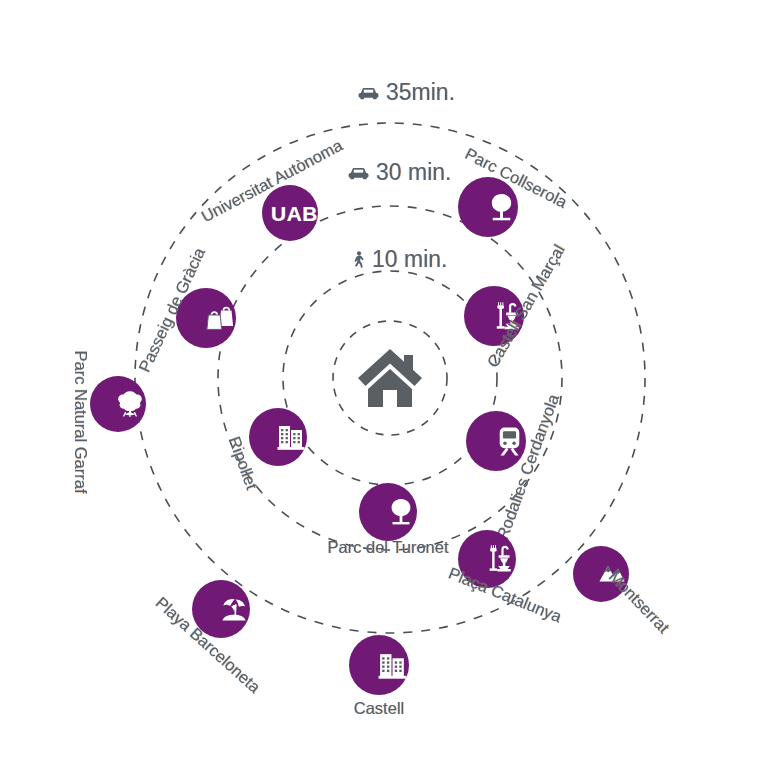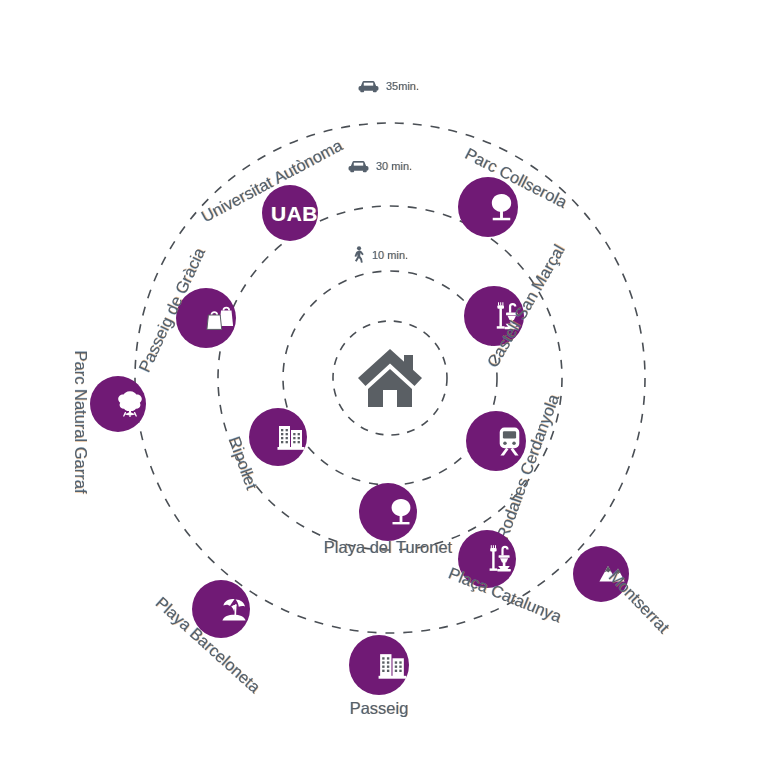--- a/index.html
+++ b/index.html
@@ -71,21 +71,21 @@
     transform-origin: 50% 50%;
     text-shadow: -0.6px 0 rgba(120,170,210,0.45), 0.7px 0 rgba(226,152,78,0.5);
     pointer-events: none;
   }
   .time-label {
     position: absolute;
     display: flex;
     align-items: center;
     gap: 7px;
     font-family: "Liberation Sans", sans-serif;
-    font-size: 11px;
+    font-size: 23px;
     color: #55606c;
     white-space: nowrap;
   }
   .time-label .tl-icon { display: flex; align-items: center; }
   .time-label .tl-text {
     text-shadow: -0.6px 0 rgba(120,170,210,0.4), 0.6px 0 rgba(226,152,78,0.45);
   }
 </style>
 </head>
 <body>
@@ -132,21 +132,21 @@
   </div>
   <div class="node-label" style="left:243px; top:463px; transform:translate(-50%,-50%) rotate(70deg);">Ripollet</div>
 
   <div class="node" style="left:359px; top:483px; width:58px; height:58px;">
     <svg width="32" height="32" viewBox="0 0 32 32">
       <path d="M16 3 C10.5 3 6.6 6.8 6.6 11.6 C6.6 16.4 10.6 20.2 16 20.2 C21.4 20.2 25.4 16.4 25.4 11.6 C25.4 6.8 21.5 3 16 3 Z" fill="#ffffff"></path>
       <rect x="14.6" y="18" width="2.8" height="9" fill="#ffffff"></rect>
       <rect x="7.5" y="26" width="17" height="2.4" fill="#ffffff"></rect>
     </svg>
   </div>
-  <div class="node-label" style="left:388px; top:547px; transform:translate(-50%,-50%) rotate(0deg);">Playa del Turonet</div>
+  <div class="node-label" style="left:388px; top:547px; transform:translate(-50%,-50%) rotate(0deg);">Parc del Turonet</div>
 
   <div class="node" style="left:466px; top:411px; width:60px; height:60px;">
     <svg width="33" height="33" viewBox="0 0 32 32">
       <path d="M11 2.5 h10 a4.5 4.5 0 0 1 4.5 4.5 v11 a4.5 4.5 0 0 1 -4.5 4.5 h-10 a4.5 4.5 0 0 1 -4.5 -4.5 v-11 a4.5 4.5 0 0 1 4.5 -4.5 z" fill="#ffffff"></path>
       <rect x="9.6" y="6" width="12.8" height="7" rx="1.2" fill="#5a5f64"></rect>
       <circle cx="11.6" cy="17.6" r="1.7" fill="#5a5f64"></circle>
       <circle cx="20.4" cy="17.6" r="1.7" fill="#5a5f64"></circle>
       <path d="M12.8 22 L7.2 29.5 L10.6 29.5 L15 23.6 Z" fill="#ffffff"></path>
       <path d="M19.2 22 L24.8 29.5 L21.4 29.5 L17 23.6 Z" fill="#ffffff"></path>
     </svg>
@@ -259,21 +259,21 @@
           <rect x="10.6" y="20" width="2.3" height="2.3"></rect>
         <rect x="18.2" y="12" width="2.3" height="2.3"></rect>
           <rect x="22.6" y="12" width="2.3" height="2.3"></rect>
         <rect x="18.2" y="16" width="2.3" height="2.3"></rect>
           <rect x="22.6" y="16" width="2.3" height="2.3"></rect>
         <rect x="18.2" y="20" width="2.3" height="2.3"></rect>
           <rect x="22.6" y="20" width="2.3" height="2.3"></rect>
       </g>
     </svg>
   </div>
-  <div class="node-label" style="left:379px; top:708px; transform:translate(-50%,-50%) rotate(0deg);">Passeig</div>
+  <div class="node-label" style="left:379px; top:708px; transform:translate(-50%,-50%) rotate(0deg);">Castell</div>
 
   <div class="node" style="left:573px; top:546px; width:56px; height:56px;">
     <svg width="32" height="32" viewBox="0 0 32 32">
       <path d="M11 8 L2.4 23.6 h17.2 z" fill="#ffffff"></path>
       <path d="M21 10.5 L14.4 23.6 h13.2 z" fill="#ffffff"></path>
       <path d="M11 8 L7.6 14.2 l2.2 -0.9 l1.5 1.3 l1.6 -1.5 l2 1.1 z" fill="#5a5f64"></path>
       <path d="M21 10.5 L18.2 15.6 l1.8 -0.8 l1.2 1.1 l1.3 -1.2 l1.6 0.9 z" fill="#5a5f64"></path>
     </svg>
   </div>
   <div class="node-label" style="left:639px; top:602px; transform:translate(-50%,-50%) rotate(46deg);">Montserrat</div>

